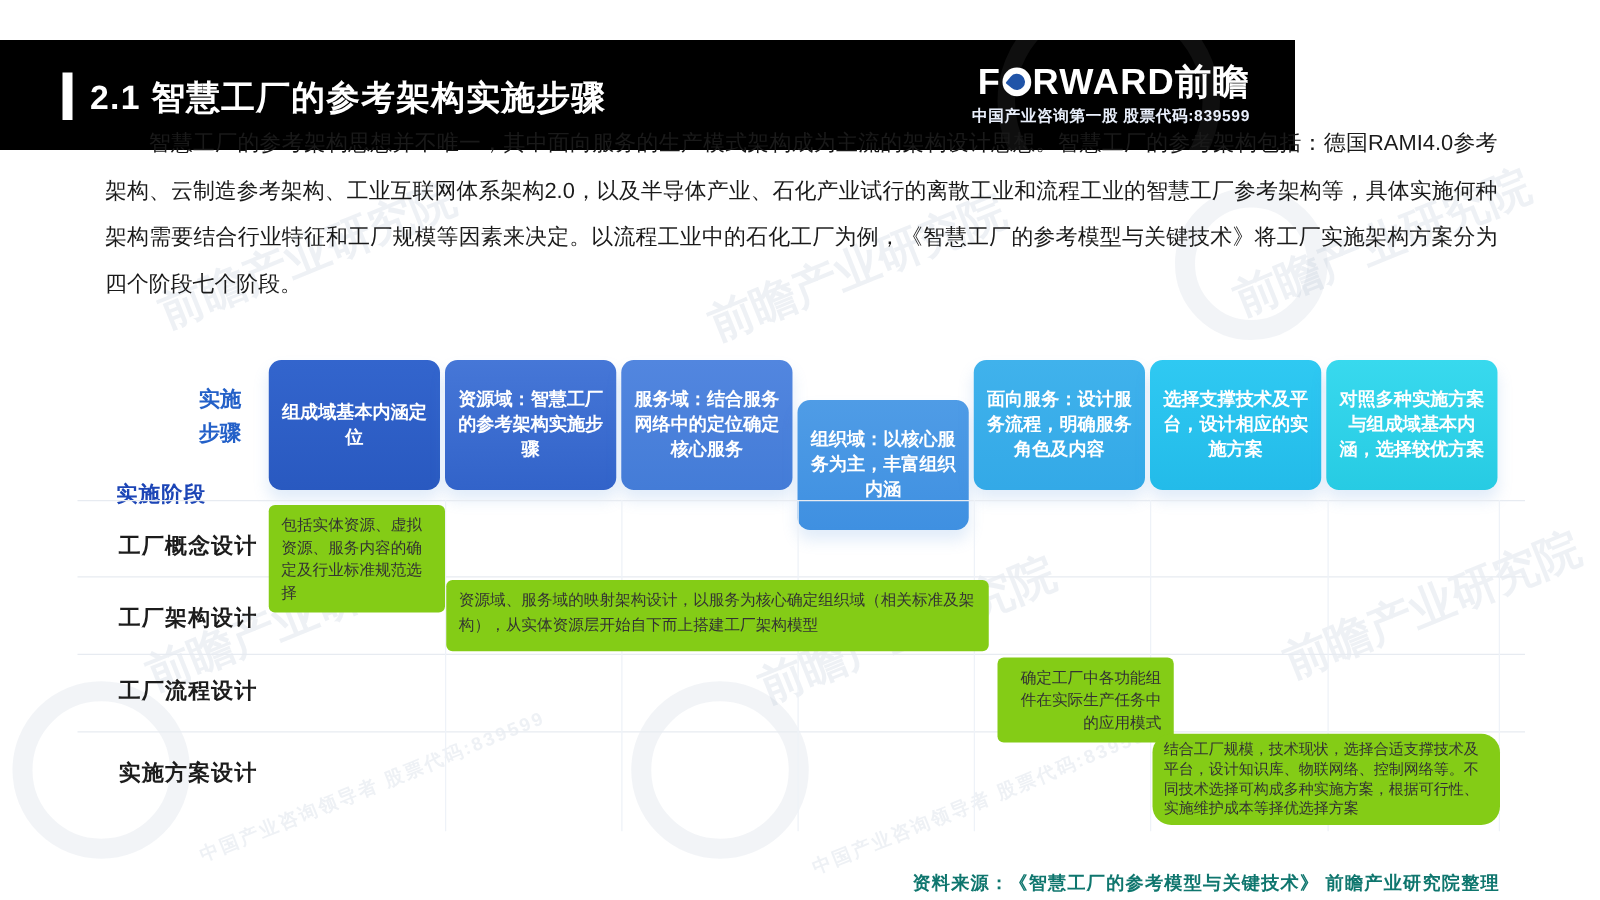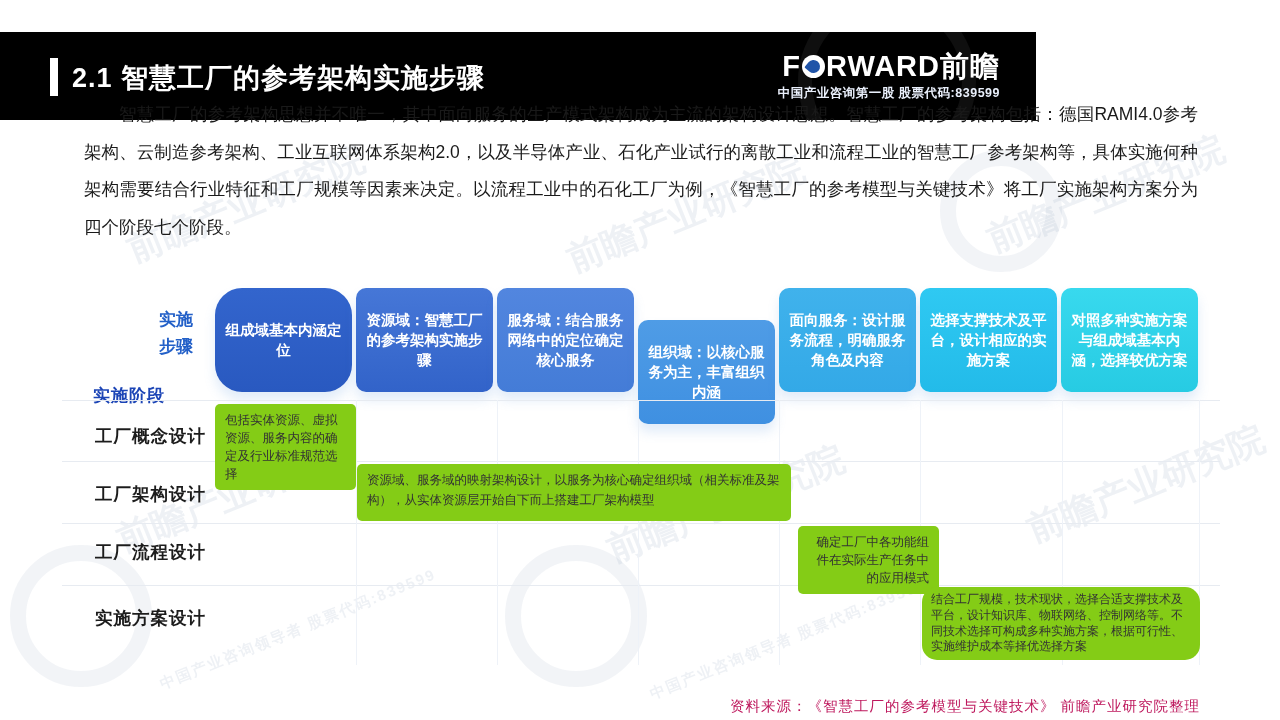--- a/index.html
+++ b/index.html
@@ -36,21 +36,21 @@
   
   .stage-label { position:absolute; left:95px; font-size:17.5px; font-weight:bold; color:#1c1c1c; letter-spacing:1px; }
   
   .note { position:absolute; background:#84cc16; border-radius:5px; color:#333333;
           font-size:12.5px; line-height:18px; padding:7px 10px; box-sizing:border-box; }
   .note-a { left:215px; top:404px; width:141px; min-height:56px; }
   .note-b { left:357px; top:464px; width:434px; min-height:57px; line-height:19.5px; }
   .note-c { left:798px; top:526px; width:141px; min-height:56px;text-align:right; }
   .note-d { left:922px; top:587px; width:278px; min-height:69px; font-size:12px; line-height:15.8px; padding:5px 9px;border-radius:15px; }
   
-  .footer { position:absolute; right:80px; top:697px; font-size:14.5px; color:#be185d; font-weight:normal; letter-spacing:1px; }
+  .footer { position:absolute; right:80px; top:697px; font-size:14.5px; color:#0f766e; font-weight:bold; letter-spacing:1px; }
   
   .wm { position:absolute; color:rgba(150,165,190,0.16); font-weight:bold; white-space:nowrap; pointer-events:none; }
   .wm-t { font-size:36px; transform:rotate(-22deg); }
   .wm-s { font-size:15px; transform:rotate(-22deg); letter-spacing:2px; }
   .wm-ring { position:absolute; border:16px solid rgba(160,175,195,0.14); border-radius:50%; pointer-events:none; }
 </style>
 </head>
 <body>
 
 <div class="slide">
@@ -79,21 +79,21 @@
 
   <div class="intro">智慧工厂的参考架构思想并不唯一，其中面向服务的生产模式架构成为主流的架构设计思想。智慧工厂的参考架构包括：德国RAMI4.0参考架构、云制造参考架构、工业互联网体系架构2.0，以及半导体产业、石化产业试行的离散工业和流程工业的智慧工厂参考架构等，具体实施何种架构需要结合行业特征和工厂规模等因素来决定。以流程工业中的石化工厂为例，《智慧工厂的参考模型与关键技术》将工厂实施架构方案分为四个阶段七个阶段。</div>
 
   <div class="steps-label">
     <div>实施</div>
     <div>步骤</div>
   </div>
   <div class="stages-label">实施阶段</div>
 
   <div class="steps-row">
-    <div class="step-box" style="background: linear-gradient(rgb(51, 101, 205), rgb(41, 89, 192)); border-radius: 27px;">组成域基本内涵定位</div>
+    <div class="step-box" style="background: linear-gradient(rgb(51, 101, 205), rgb(41, 89, 192));">组成域基本内涵定位</div>
     <div class="step-box" style="background: linear-gradient(rgb(70, 119, 215), rgb(50, 99, 201));">资源域：智慧工厂的参考架构实施步骤</div>
     <div class="step-box" style="background: linear-gradient(rgb(82, 134, 223), rgb(68, 124, 215));">服务域：结合服务网络中的定位确定核心服务</div>
     <div class="step-box" style="background: linear-gradient(rgb(79, 156, 230), rgb(63, 144, 225)); margin-top: 32px;">组织域：以核心服务为主，丰富组织内涵</div>
     <div class="step-box" style="background: linear-gradient(rgb(64, 178, 236), rgb(51, 169, 231));">面向服务：设计服务流程，明确服务角色及内容</div>
     <div class="step-box" style="background: linear-gradient(rgb(47, 201, 242), rgb(35, 187, 233));">选择支撑技术及平台，设计相应的实施方案</div>
     <div class="step-box" style="background: linear-gradient(rgb(56, 217, 238), rgb(39, 203, 227));">对照多种实施方案与组成域基本内涵，选择较优方案</div>
   </div>
 
   <div class="hline" style="top:400px;"></div>
   <div class="hline" style="top:461px;"></div>

